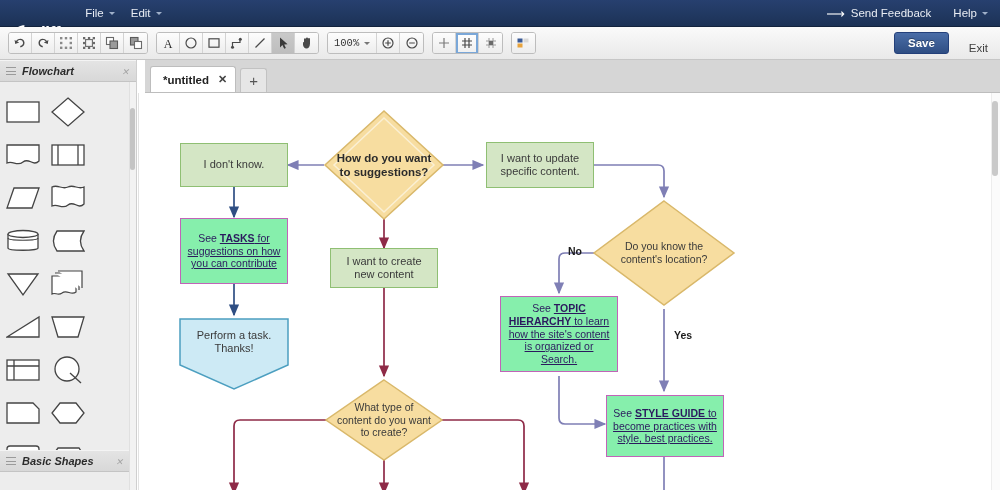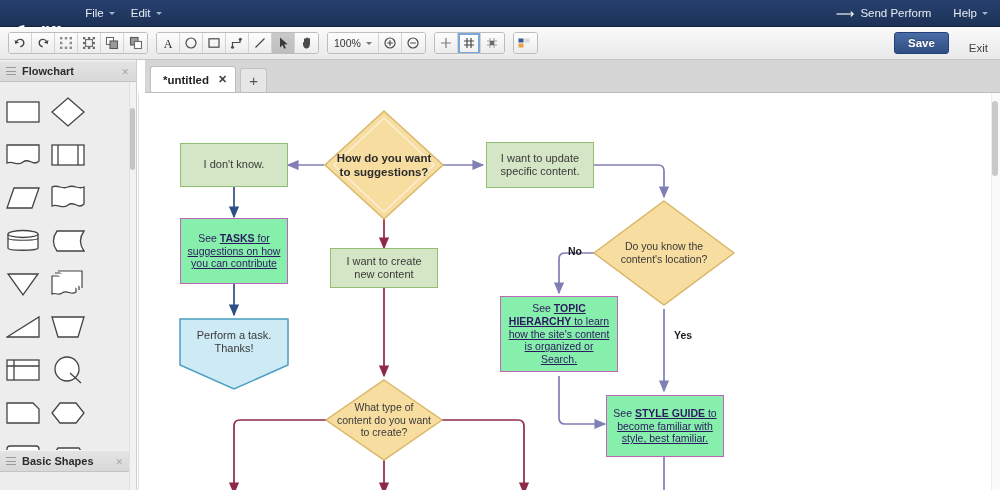--- a/index.html
+++ b/index.html
@@ -56,20 +56,21 @@
     background:linear-gradient(#fdfdfd,#ececec);
   }
   .tbtn:last-child { border-right:none; }
   .tbtn.sel { background:linear-gradient(#c9c9c9,#bdbdbd); }
   .tbtn.selblue { background:linear-gradient(#ffffff,#efefef); box-shadow:inset 0 0 0 2px #7aa7d8; }
   .tbtn svg { display:block; }
   .zoomsel {
     display:flex; align-items:center; height:21px; padding:0 6px;
     font-size:10.5px; color:#333; border-right:1px solid #d3d3d3;
     background:linear-gradient(#fdfdfd,#ececec);
+    font-family:Liberation Mono, monospace;
   }
   .zoomsel .caret {
     display:inline-block; margin-left:5px;
     border-left:3px solid transparent; border-right:3px solid transparent;
     border-top:3px solid #777;
   }
   #toolbar-right { margin-left:auto; display:flex; align-items:flex-end; margin-right:12px; gap:20px; }
   #save-btn {
     background:linear-gradient(#4a6da7,#2f4e83);
     border:1px solid #24407a; border-radius:3px;
@@ -81,21 +82,21 @@
 
   
   #sidebar {
     position:absolute; left:0; top:60px; width:137px; height:430px;
     background:#ededed; border-right:1px solid #cfcfcf; overflow:hidden;
   }
   .panel-head {
     height:22px; display:flex; align-items:center;
     background:linear-gradient(#e4e4e4,#d8d8d8);
     border-bottom:1px solid #c4c4c4; border-top:1px solid #f4f4f4;
-    padding:0 6px; position:relative;
+    padding:0 6px; position:relative;font-style:italic;
   }
   .grip { width:10px; height:8px; margin-right:6px; display:flex; flex-direction:column; justify-content:space-between;}
   .grip i { display:block; height:1px; background:#9a9a9a; }
   .panel-title { font-size:11px; font-weight:bold; color:#2b2b2b; }
   .panel-x { position:absolute; right:7px; top:6px; font-size:9px; color:#a5a5a5; }
   .shapegrid {
     padding:8px 0 0 0; display:flex; flex-wrap:wrap;
   }
   .shapecell {
     width:45.6px; height:43px; display:flex; align-items:center; justify-content:center;
@@ -189,21 +190,21 @@
     <i class="caret"></i>
   </div>
   <div class="menu-item">
     <span>Edit</span>
     <i class="caret"></i>
   </div>
 
   <div id="topbar-right">
     <div class="menu-item">
       <span class="arrow-ico">⟶</span>
-      <span>Send Perform</span>
+      <span>Send Feedback</span>
     </div>
     <div class="menu-item">
       <span>Help</span>
       <i class="caret"></i>
     </div>
   </div>
 </div>
 
 <div id="toolbar">
 
@@ -612,21 +613,21 @@
   </div>
 
   <div class="node t-pink" style="left:362px; top:203px; width:118px; height:76px;">
     <div class="lbl">
       <span><span>See </span><b class="lnk">TOPIC HIERARCHY</b><span class="lnk"> to learn how the site's content is organized or Search.</span></span>
     </div>
   </div>
 
   <div class="node t-pink" style="left:468px; top:302px; width:118px; height:62px;">
     <div class="lbl">
-      <span><span>See </span><b class="lnk">STYLE GUIDE</b><span class="lnk"> to become familiar with style, best familiar.</span></span>
+      <span><span>See </span><b class="lnk">STYLE GUIDE</b><span class="lnk"> to become practices with style, best practices.</span></span>
     </div>
   </div>
 
   <div class="edge-label" style="left:410px; top:152px;">No</div>
   <div class="edge-label" style="left:516px; top:236px;">Yes</div>
 
   <div id="canvas-scroll">
     <div id="canvas-thumb"></div>
   </div>
 </div>

